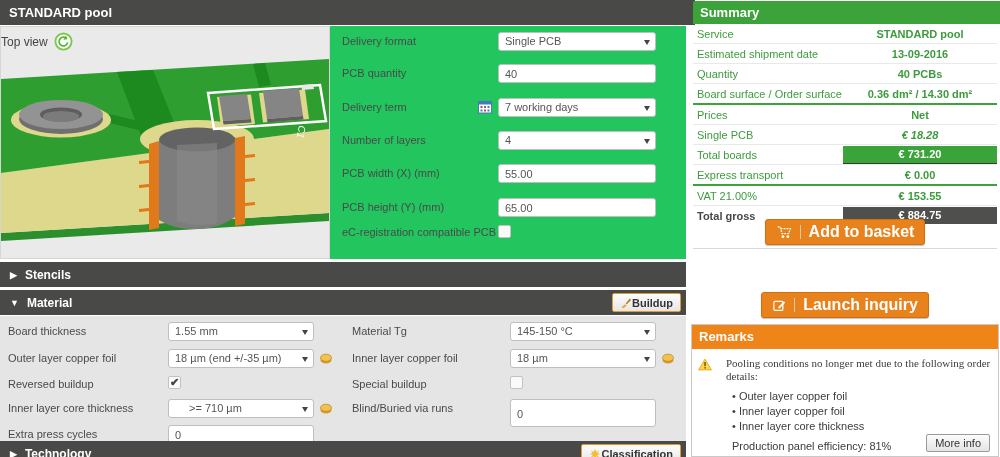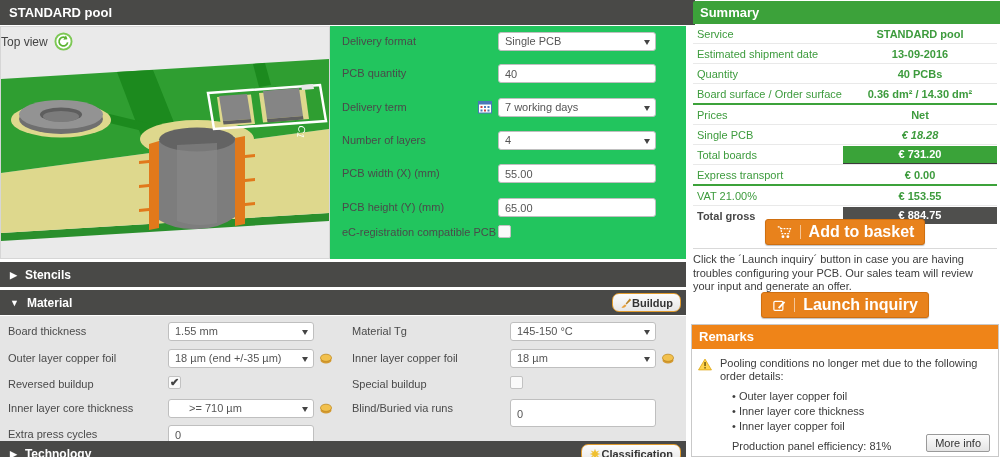--- a/index.html
+++ b/index.html
@@ -23,21 +23,21 @@
   .dd .arr{position:absolute;right:5px;top:7px;width:0;height:0;border-left:3.5px solid transparent;
            border-right:3.5px solid transparent;border-top:5px solid #444;}
   .cb{box-sizing:border-box;width:13px;height:13px;border:1px solid #c2c2c2;border-radius:2px;background:#fafafa;
       font-size:11px;line-height:11px;text-align:center;color:#444;font-weight:bold;}
   .coin{width:14px;height:13px;}
   
   .obtn{display:inline-flex;align-items:center;background:#e8821c;border:1px solid #cf6f10;border-radius:3px;
         color:#fff;font-weight:bold;font-size:16px;height:24px;padding:0 10px;box-shadow:0 1px 1px rgba(0,0,0,.25);}
   .obtn .sep{width:1px;height:14px;background:rgba(255,255,255,.55);margin:0 8px 0 7px;}
   .lbtn{box-sizing:border-box;display:inline-flex;align-items:center;height:19px;padding:0 7px;
-        background:linear-gradient(#fdfdfd,#e6e6e6);border:1px solid #e09b2d;border-radius:7px;
+        background:linear-gradient(#fdfdfd,#e6e6e6);border:1px solid #e09b2d;border-radius:2px;
         font-size:11px;color:#333;}
   .gbtn{display:inline-block;background:linear-gradient(#fcfcfc,#e4e4e4);border:1px solid #9a9a9a;border-radius:2px;
         font-size:11px;color:#333;padding:2px 8px;}
   
   #sumhead{background:#3ca23a;color:#fff;font-weight:bold;font-size:13px;line-height:23px;padding-left:7px;border-radius:2px 2px 0 0;}
   .srow{display:flex;align-items:center;height:19px;border-bottom:1px solid #e9e9e9;font-size:11px;}
   .srow .lbl{flex:1;color:#3d9b3d;padding-left:4px;white-space:nowrap;}
   .srow .val{width:154px;text-align:center;font-weight:bold;color:#3d9b3d;}
   .srow.green-sep{border-bottom:2px solid #3ca23a;}
   .srow .val.italic{font-style:italic;}
@@ -303,47 +303,46 @@
         <circle cx="8.2" cy="15" r="1.7" fill="#ffffff"></circle>
         <circle cx="14" cy="15" r="1.7" fill="#ffffff"></circle>
       </svg>
       <span class="sep"></span>
       <span>Add to basket</span>
     </span>
   </div>
 
   <div class="abs" style="left:693px;top:248px;width:304px;border-top:1px solid #d9d9d9;"></div>
 
-  <div id="inqtext" class="abs" style="left:693px;top:253px;width:304px;">Click the ´Launch inquiry´ button in case you are having troubles configuring your PCB. Our sales team will review your input and generate an offer.</div>
 
   <div class="abs centerrow" style="left:693px;top:292px;width:304px;">
     <span class="obtn">
       <svg width="15" height="15" viewBox="0 0 20 20">
         <rect x="2.5" y="4.5" width="12" height="12" rx="1.5" fill="none" stroke="#ffffff" stroke-width="1.6"></rect>
         <path d="M8 12.5 L15.8 4.2 L17.6 6 L9.8 14.3 Z" fill="#ffffff"></path>
       </svg>
       <span class="sep"></span>
       <span>Launch inquiry</span>
     </span>
   </div>
 
   <div id="remarks" class="abs" style="left:691px;top:324px;width:308px;height:133px;">
     <div id="remhead">
       <span>Remarks</span>
     </div>
     <div style="position:relative;padding:8px 6px 0 6px;height:101px;">
-      <div style="display:flex;gap:8px;">
+      <div style="display:flex;gap:14px;font-family:Liberation Serif, serif;">
         <svg width="14" height="13" viewBox="0 0 16 14" style="flex:none;margin-top:1px;">
           <path d="M8 0.8 L15.4 13.2 H0.6 Z" fill="#ffd34d" stroke="#d89e00" stroke-width="0.8"></path>
           <rect x="7.3" y="4.2" width="1.5" height="4.6" fill="#5a4500"></rect>
           <rect x="7.3" y="10" width="1.5" height="1.6" fill="#5a4500"></rect>
         </svg>
         <span class="rtext">Pooling conditions no longer met due to the following order details:</span>
       </div>
       <div class="rbullet" style="margin-top:6px;"><span>•</span> <span>Outer layer copper foil</span></div>
+      <div class="rbullet"><span>•</span> <span>Inner layer copper foil</span></div>
       <div class="rbullet"><span>•</span> <span>Inner layer core thickness</span></div>
-      <div class="rbullet"><span>•</span> <span>Inner layer copper foil</span></div>
       <div class="rtext" style="margin:6px 0 0 34px;">Production panel efficiency: 81%</div>
       <span class="gbtn abs" style="right:8px;bottom:6px;">More info</span>
     </div>
   </div>
 
 </div>
 
 </body></html>

